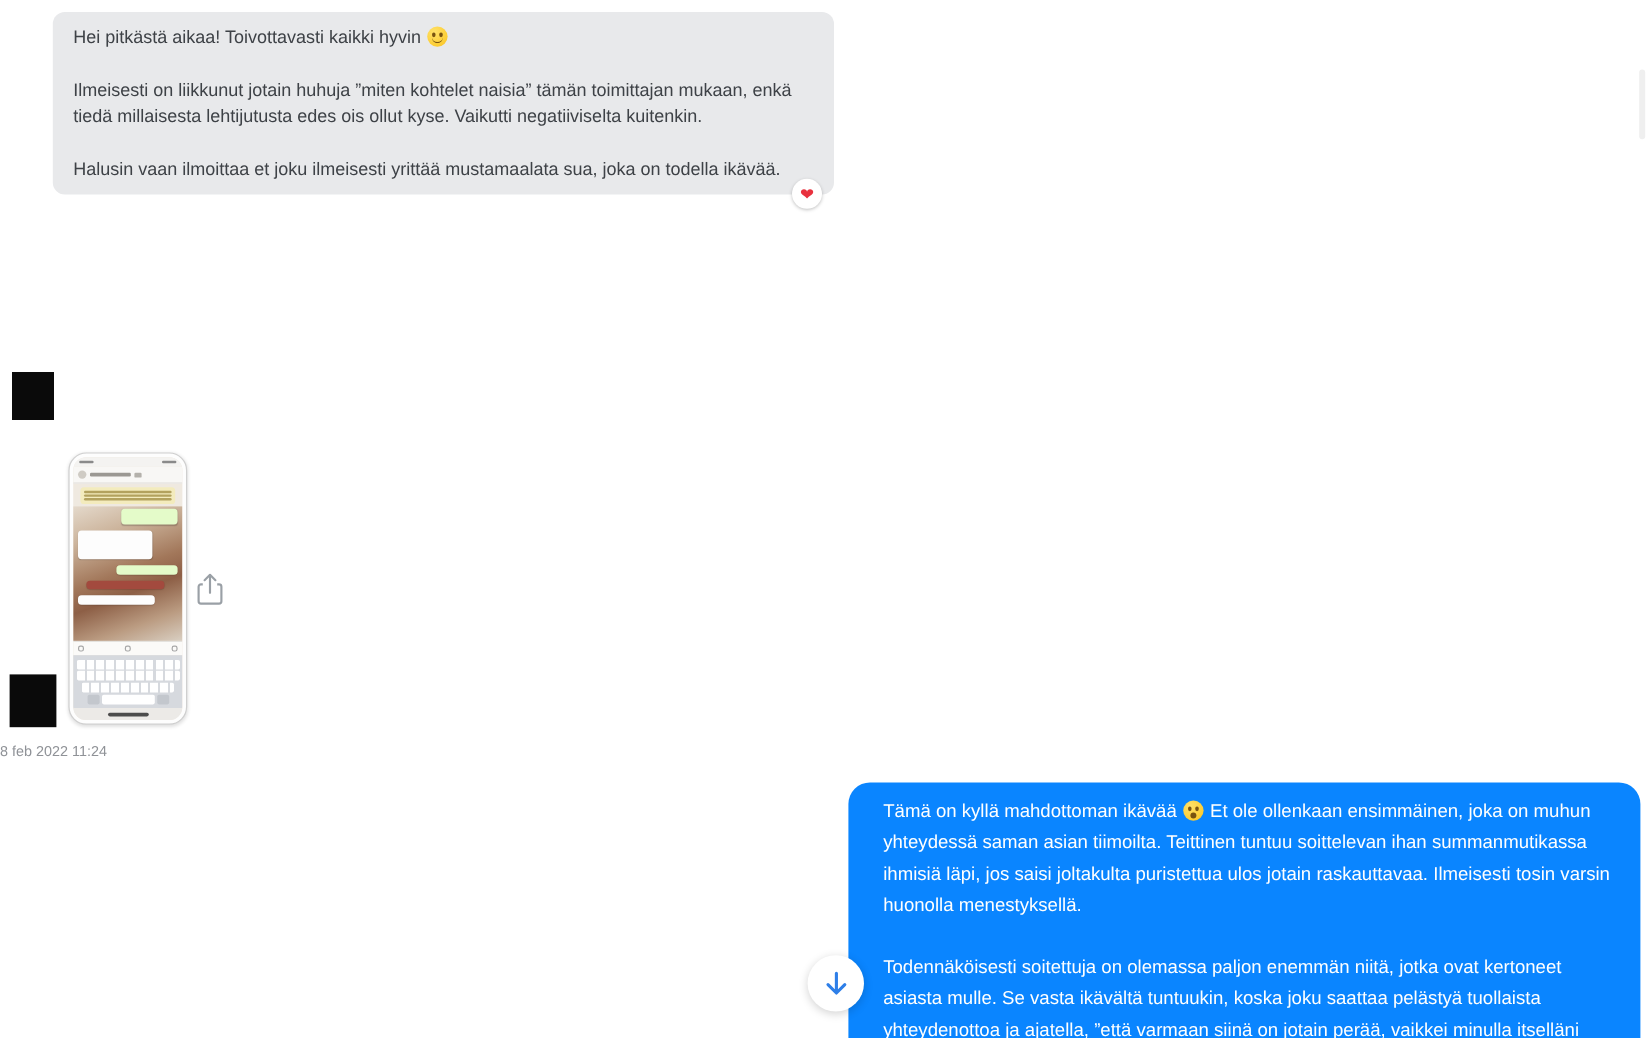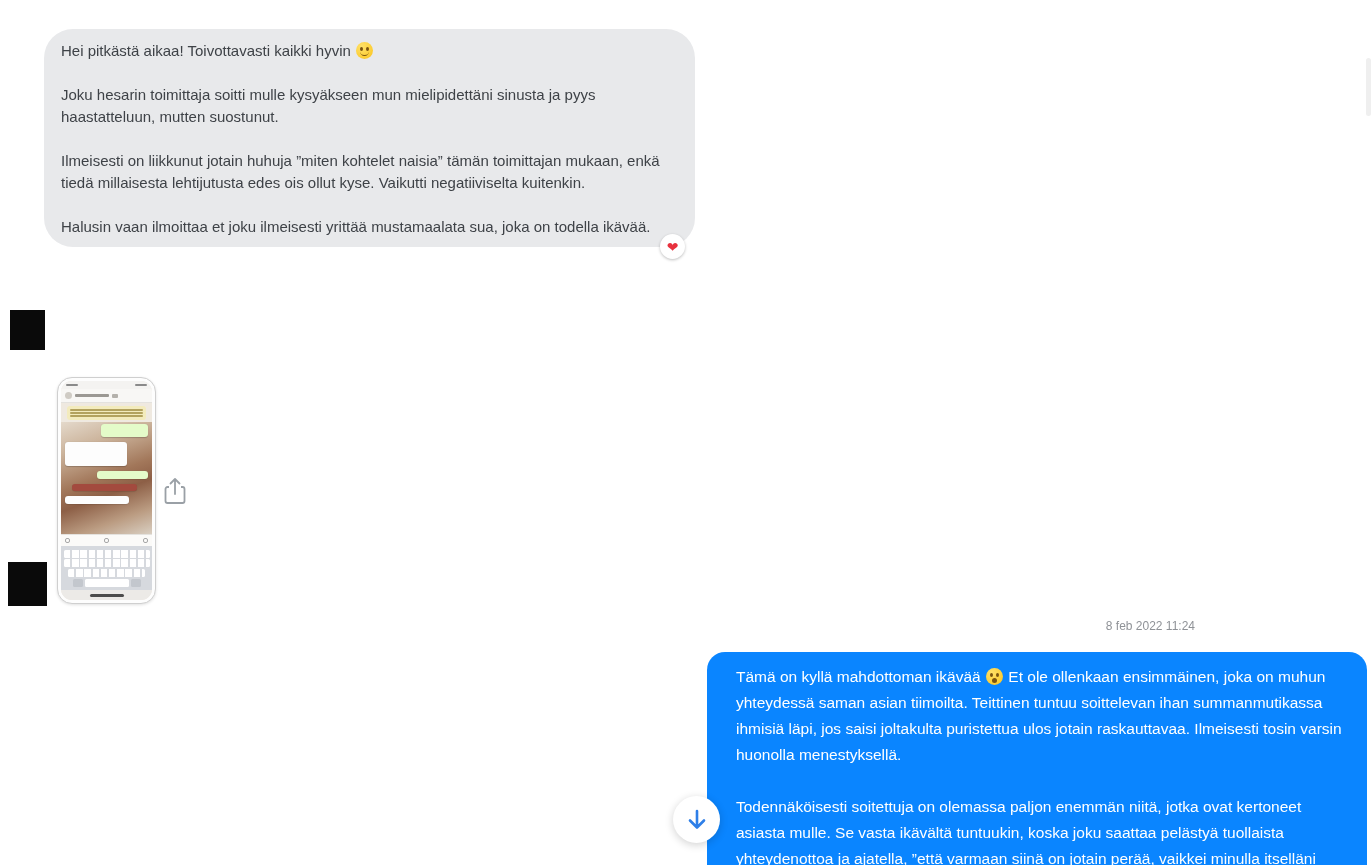--- a/index.html
+++ b/index.html
@@ -4,22 +4,22 @@
 <style>
   html,body{margin:0;padding:0;background:#fff;}
   .canvas{
     position:relative;width:1372px;height:865px;overflow:hidden;background:#ffffff;
     font-family:"Liberation Sans","DejaVu Sans",sans-serif;
   }
   
   .bubble{box-sizing:border-box;position:absolute;}
   .bubble-gray{
     left:44px;top:10px;width:651px;
-    background:#e8e9eb;color:#3e4247;border-radius:29px;
-    padding:11px 17px 9px 17px;font-size:15px;line-height:22px;margin-top:19px;
+    background:#e8e9eb;color:#3e4247;border-radius:10px;
+    padding:11px 17px 9px 17px;font-size:15px;line-height:22px;
   }
   .bubble-gray p{margin:0 0 22px 0;}
   .bubble-gray p:last-of-type{margin-bottom:0;}
   
   .emoji{display:inline-block;width:17px;height:17px;border-radius:50%;
     position:relative;vertical-align:-3px;margin:0 1px;
     background:radial-gradient(circle at 35% 28%,#ffe169 0%,#fccd33 70%,#f4b52a 100%);}
   .emoji .eye{position:absolute;top:5px;width:3px;height:4px;background:#7a5410;border-radius:50%;}
   .emoji .eye.l{left:4px}.emoji .eye.r{right:4px}
   .emoji.smile .mouth{position:absolute;left:4px;top:7px;width:9px;height:6px;
@@ -70,21 +70,21 @@
   .kb-row.r3{margin-left:7px;margin-right:7px;}
   .kb-space-row{display:flex;align-items:center;justify-content:center;height:9px;margin:1px 2.5px 2px 2.5px;gap:2px;}
   .kb-space-row .side{width:10px;height:8px;background:#c3c7cd;border-radius:1.5px;}
   .kb-space-row .space{width:44px;height:8px;background:#ffffff;border-radius:1.5px;}
   .ph-home{height:10px;background:#eceae7;display:flex;align-items:center;justify-content:center;}
   .ph-home i{display:block;width:34px;height:3px;background:#4c4c4c;border-radius:2px;}
   
   .share{position:absolute;left:163px;top:476px;width:24px;height:30px;
     display:flex;align-items:center;justify-content:center;}
   
-  .timestamp{position:absolute;left:0;top:619px;width:1195px;text-align:right;
+  .timestamp{position:absolute;left:0;top:619px;width:1195px;text-align:left;
     font-size:12px;color:#8f9297;}
   
   .bubble-blue{
     left:707px;top:652px;width:660px;height:260px;
     background:#0a85ff;color:#ffffff;border-radius:18px;
     padding:12px 17px;font-size:15.5px;line-height:26px;
   }
   .bubble-blue p{margin:0 0 26px 12px;}
   .bubble-blue p:last-of-type{margin-bottom:0;}
   .bubble-blue .emoji{vertical-align:-3px;}
@@ -99,21 +99,20 @@
     background:#efefef;border-radius:3px;}
 </style>
 </head>
 <body>
 
 <div class="canvas">
 
   <div class="bubble bubble-gray">
     <p><span>Hei pitkästä aikaa! Toivottavasti kaikki hyvin</span>
       <span class="emoji smile"><span class="eye l"></span><span class="eye r"></span><span class="mouth"></span></span></p>
-    <p>Joku hesarin toimittaja soitti mulle kysyäkseen mun mielipidettäni sinusta ja pyys haastatteluun, mutten suostunut.</p>
     <p>Ilmeisesti on liikkunut jotain huhuja ”miten kohtelet naisia” tämän toimittajan mukaan, enkä tiedä millaisesta lehtijutusta edes ois ollut kyse. Vaikutti negatiiviselta kuitenkin.</p>
     <p>Halusin vaan ilmoittaa et joku ilmeisesti yrittää mustamaalata sua, joka on todella ikävää.</p>
     <div class="reaction">
       <span class="heart">❤</span>
     </div>
   </div>
 
   <div class="redact redact-1"></div>
 
   <div class="phone">

